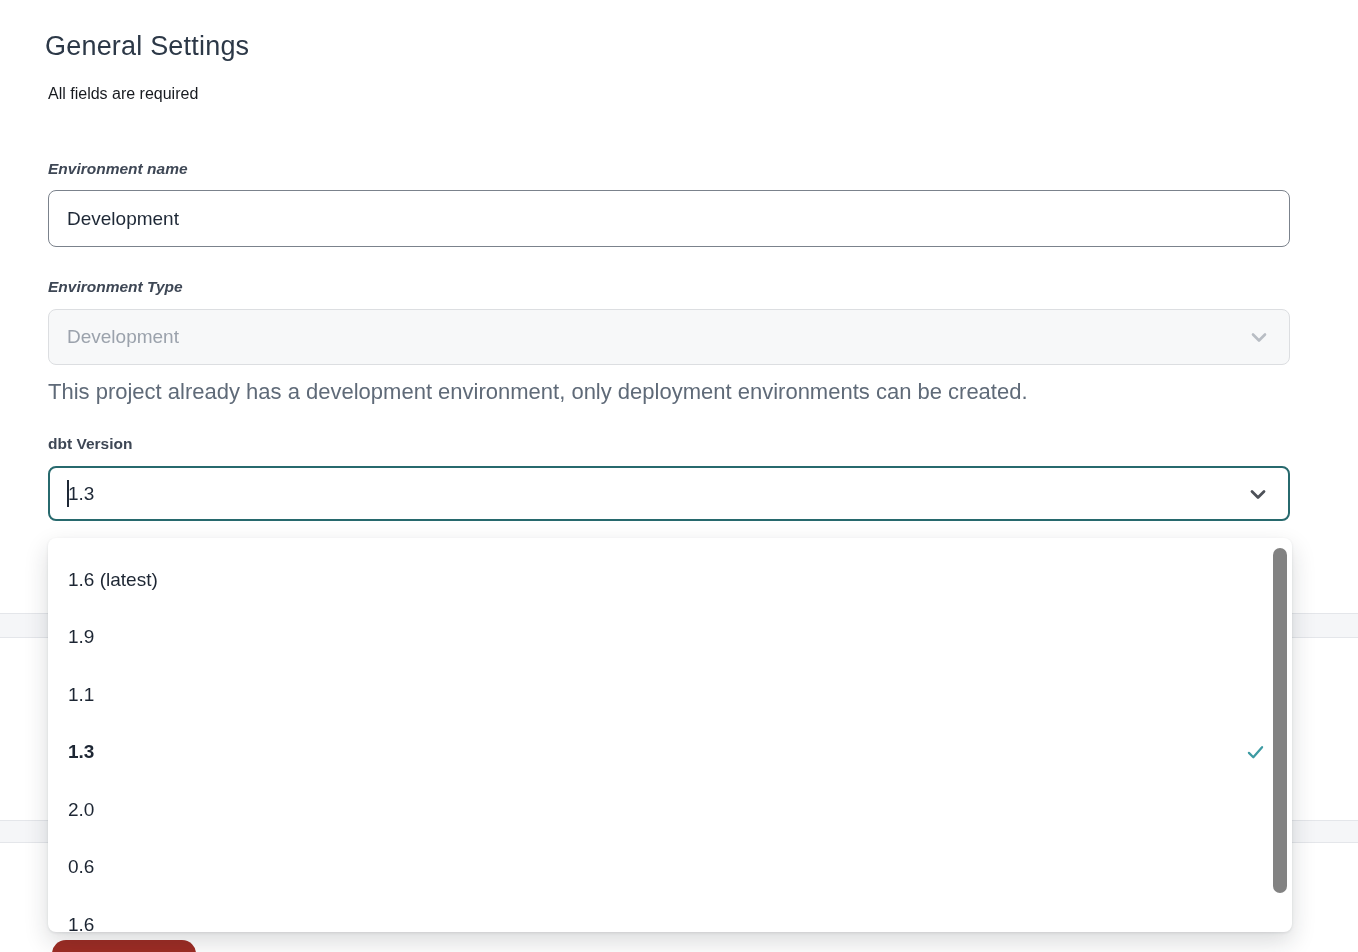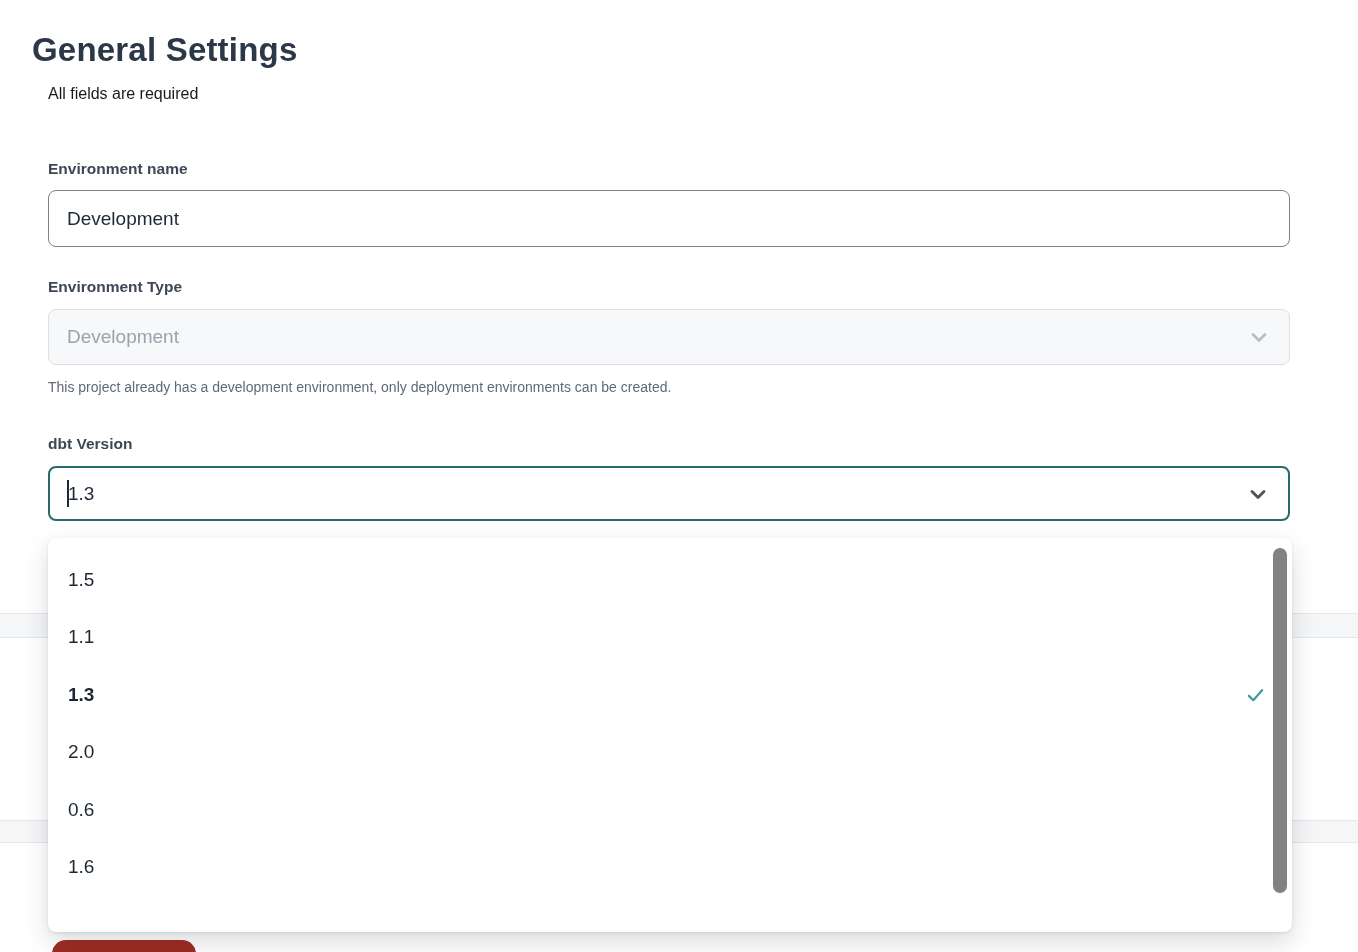--- a/index.html
+++ b/index.html
@@ -9,43 +9,43 @@
   
   .band { position:absolute; left:0; width:1358px; background:#f5f6f8;
           border-top:1px solid #e4e6ea; border-bottom:1px solid #e4e6ea; z-index:1; }
   .band.one { top:613px; height:25px; }
   .band.two { top:820px; height:23px; }
   .delete-sliver { position:absolute; left:52px; top:940px; width:144px; height:28px;
           background:#9d2c24; border-radius:17px; z-index:1; }
 
   .content { position:absolute; left:0; top:0; width:1358px; z-index:2; }
 
-  .page-title { position:absolute; left:32px; top:31px; font-size:33px; font-weight:700;
+  .page-title { position:absolute; left:45px; top:31px; font-size:27px; font-weight:400;
           color:#2c3847; letter-spacing:.2px; }
   .page-subtitle { position:absolute; left:48px; top:85px; font-size:16px; color:#171a1f; }
 
   .field-label { position:absolute; left:48px; font-size:15.5px; font-weight:700; color:#3e4755; }
-  .lbl-env-name { top:160px; }
-  .lbl-env-type { top:278px; }
+  .lbl-env-name { top:160px;font-style:italic; }
+  .lbl-env-type { top:278px;font-style:italic; }
   .lbl-dbt-version { top:435px; }
 
   .text-input { position:absolute; left:48px; top:190px; width:1242px; height:57px;
           border:1px solid #7b828c; border-radius:8px; background:#fff;
           font-family:"Liberation Sans", sans-serif; font-size:19px; color:#1e2836;
           padding:0 18px; outline:none; }
 
   .select-box { position:absolute; left:48px; top:309px; width:1242px; height:56px;
           background:#f7f8f9; border:1px solid #dcdee1; border-radius:8px;
           display:flex; align-items:center; padding:0 18px; }
   .select-box .value { font-size:19px; color:#9ba2ac; }
   .select-box .chev { position:absolute; right:18px; top:50%; transform:translateY(-50%);
           color:#b8bdc4; display:flex; }
 
   .helper-text { position:absolute; left:48px; top:379px; width:1100px;
-          font-size:14px; color:#5f6a78; }
+          font-size:22px; color:#5f6a78; }
 
   .combo-box { position:absolute; left:48px; top:466px; width:1242px; height:55px;
           background:#fff; border:2px solid #27696d; border-radius:8px;
           display:flex; align-items:center; padding:0 17px; cursor:text; }
   .combo-box .value { font-size:19px; color:#1e2836; }
   .caret { display:inline-block; width:2px; height:27px; background:#1e2836;
           margin-right:-1px; vertical-align:middle; }
   .combo-box .chev { position:absolute; right:18px; top:50%; transform:translateY(-50%);
           color:#4d5158; display:flex; }
 
@@ -96,21 +96,24 @@
         <svg width="24" height="24" viewBox="0 0 24 24" fill="none" stroke="currentColor" stroke-width="2.8" stroke-linecap="round" stroke-linejoin="round">
             <path d="M6 9.5l6 6 6-6"></path>
           </svg>
       </span>
     </div>
   </div>
 
   <div class="dropdown">
     <div class="options">
       <div class="option">
-        <span>1.5</span>
+        <span>1.6 (latest)</span>
+      </div>
+      <div class="option">
+        <span>1.9</span>
       </div>
       <div class="option">
         <span>1.1</span>
       </div>
       <div class="option selected">
         <span>1.3</span>
         <span class="check">
           <svg width="21" height="21" viewBox="0 0 24 24" fill="none" stroke="#3D9BA3" stroke-width="2.6" stroke-linecap="round" stroke-linejoin="round">
               <path d="M4.5 13l5 5L19.5 6.5"></path>
             </svg>

